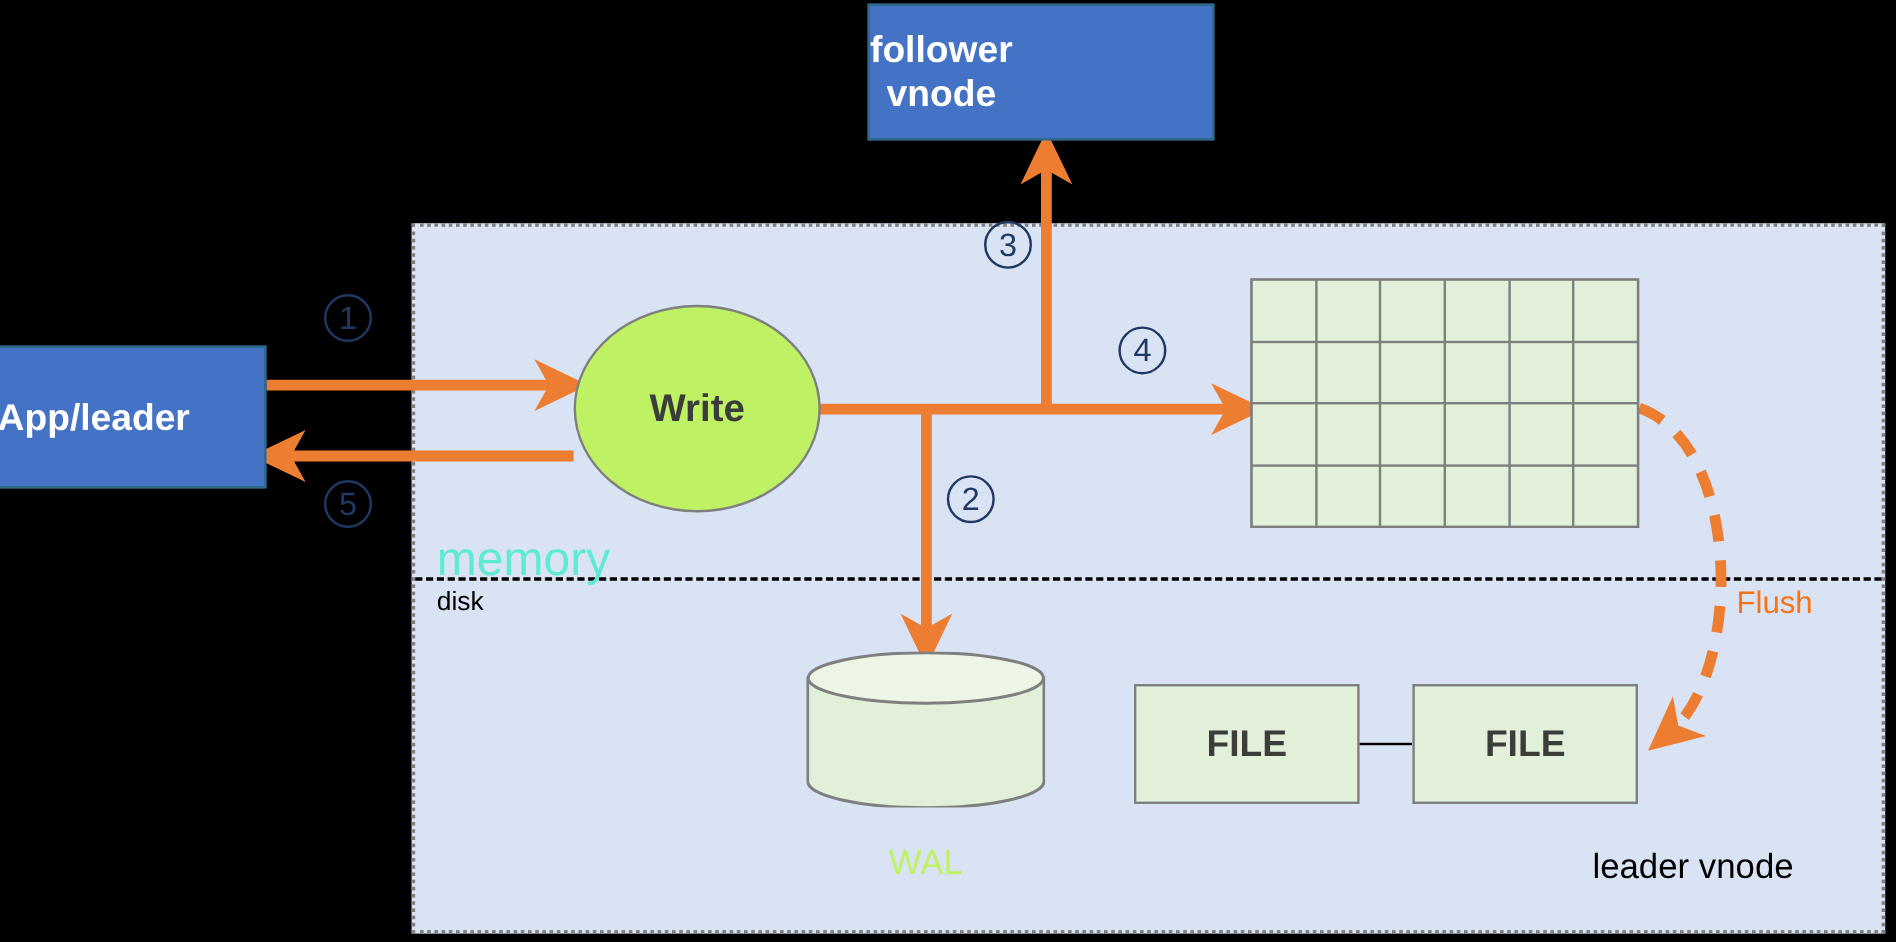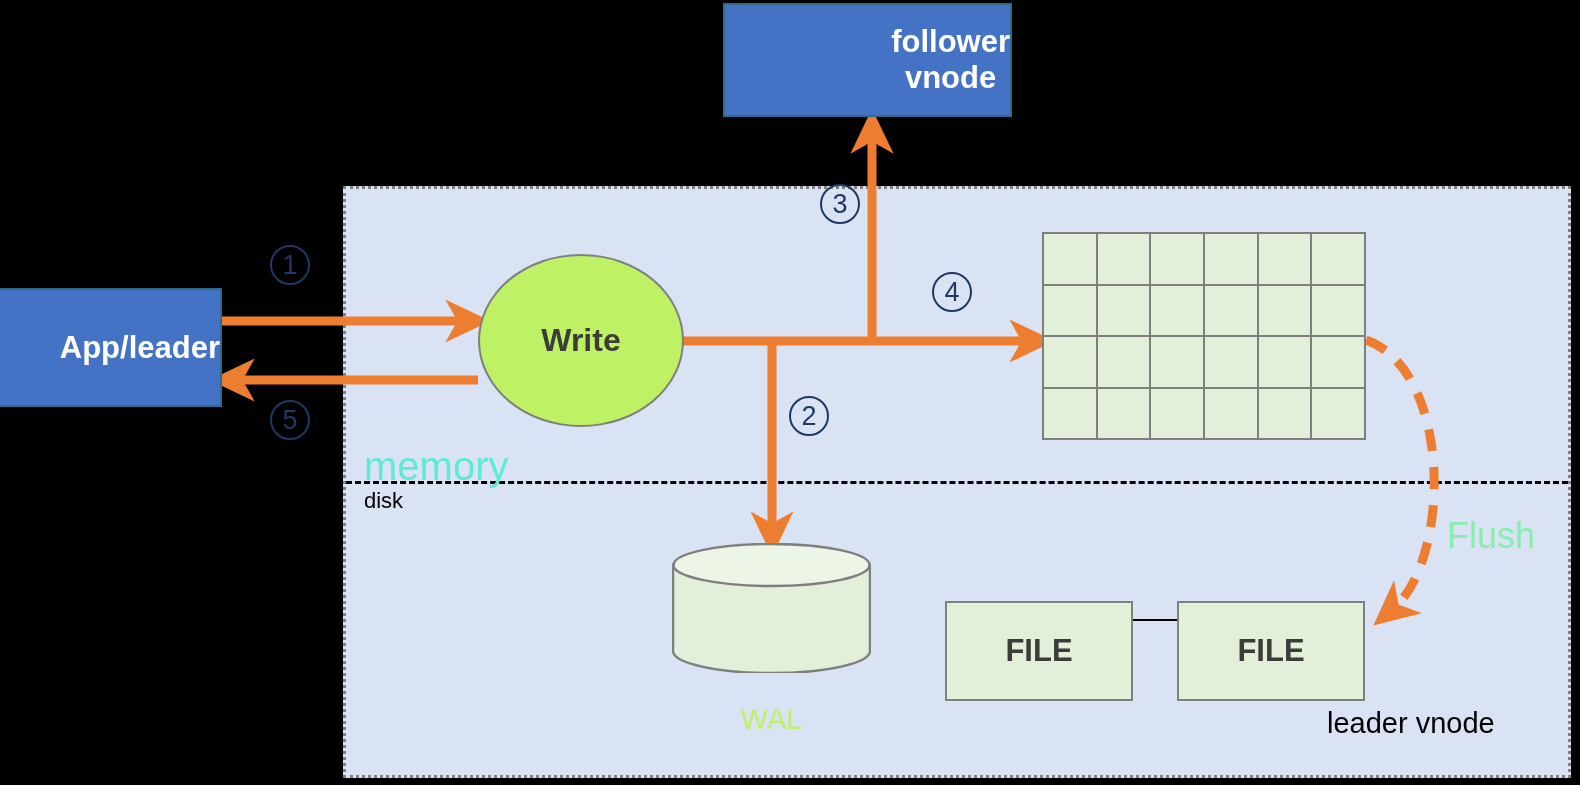--- a/index.html
+++ b/index.html
@@ -30,21 +30,21 @@
 
   
   .blue-box {
     background: #4472C4;
     border: 2px solid #2E6B8A;
     box-sizing: border-box;
     color: #FFFFFF;
     font-weight: bold;
     display: flex;
     align-items: center;
-    justify-content: flex-end;
+    justify-content: flex-start;
     text-align: center;
     line-height: 1.15;
   }
   #follower-vnode {
     left: 723px;
     top: 3px;
     width: 289px;
     height: 114px;
     font-size: 31px;
   }
@@ -112,21 +112,20 @@
     border: 2px solid #7F7F7F;
     box-sizing: border-box;
     display: flex;
     align-items: center;
     justify-content: center;
     color: #3C3C3B;
     font-size: 31px;
     font-weight: bold;
     top: 570px;
     height: 100px;
-    margin-top: 31px;
   }
   #file-box-1 { left: 945px; width: 188px; }
   #file-box-2 { left: 1177px; width: 188px; }
   #file-connector {
     left: 1133px;
     top: 619px;
     width: 44px;
     height: 2px;
     background: #000000;
   }
@@ -152,23 +151,23 @@
     color: #000000;
   }
   #label-leader-vnode {
     left: 1327px;
     top: 707px;
     font-size: 29px;
     color: #000000;
   }
   #label-flush {
     left: 1447px;
-    top: 515px;
-    font-size: 36px;
-    color: #86efac;
+    top: 487px;
+    font-size: 26px;
+    color: #f97316;
   }
 
   
   .step-circle {
     width: 40px;
     height: 40px;
     border: 2.5px solid #1F3864;
     border-radius: 50%;
     color: #1F3864;
     font-size: 27px;

